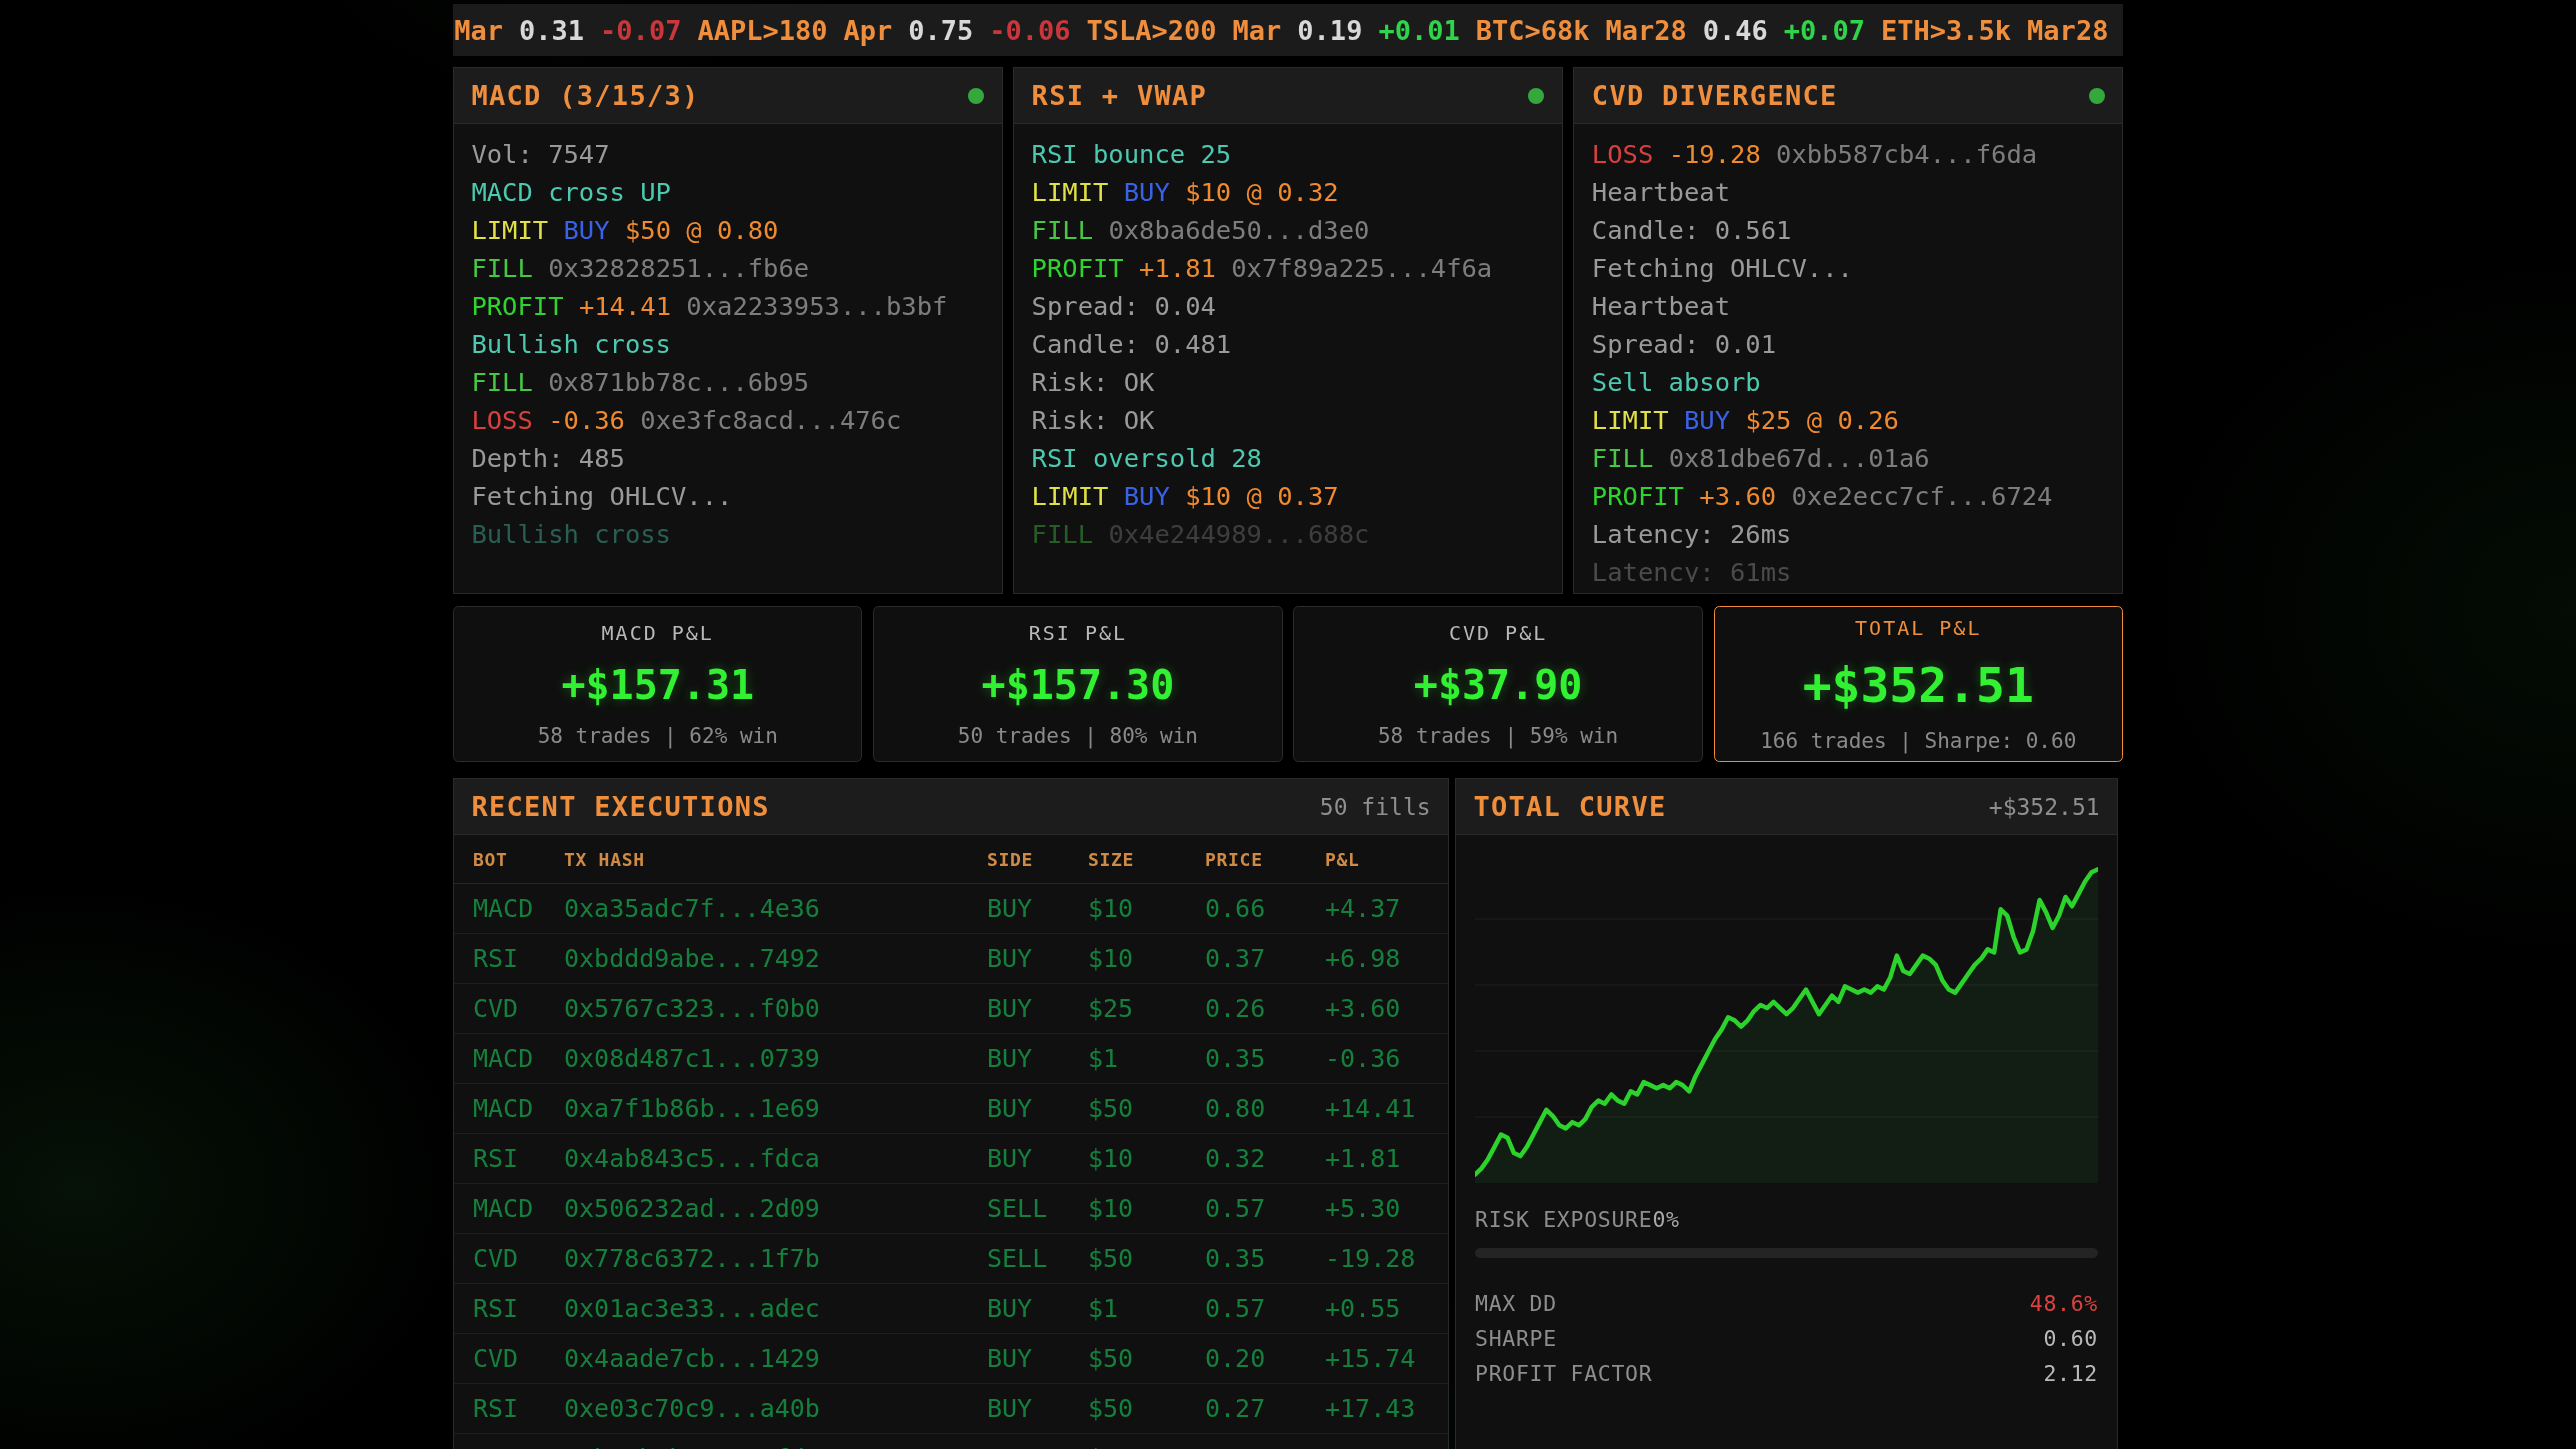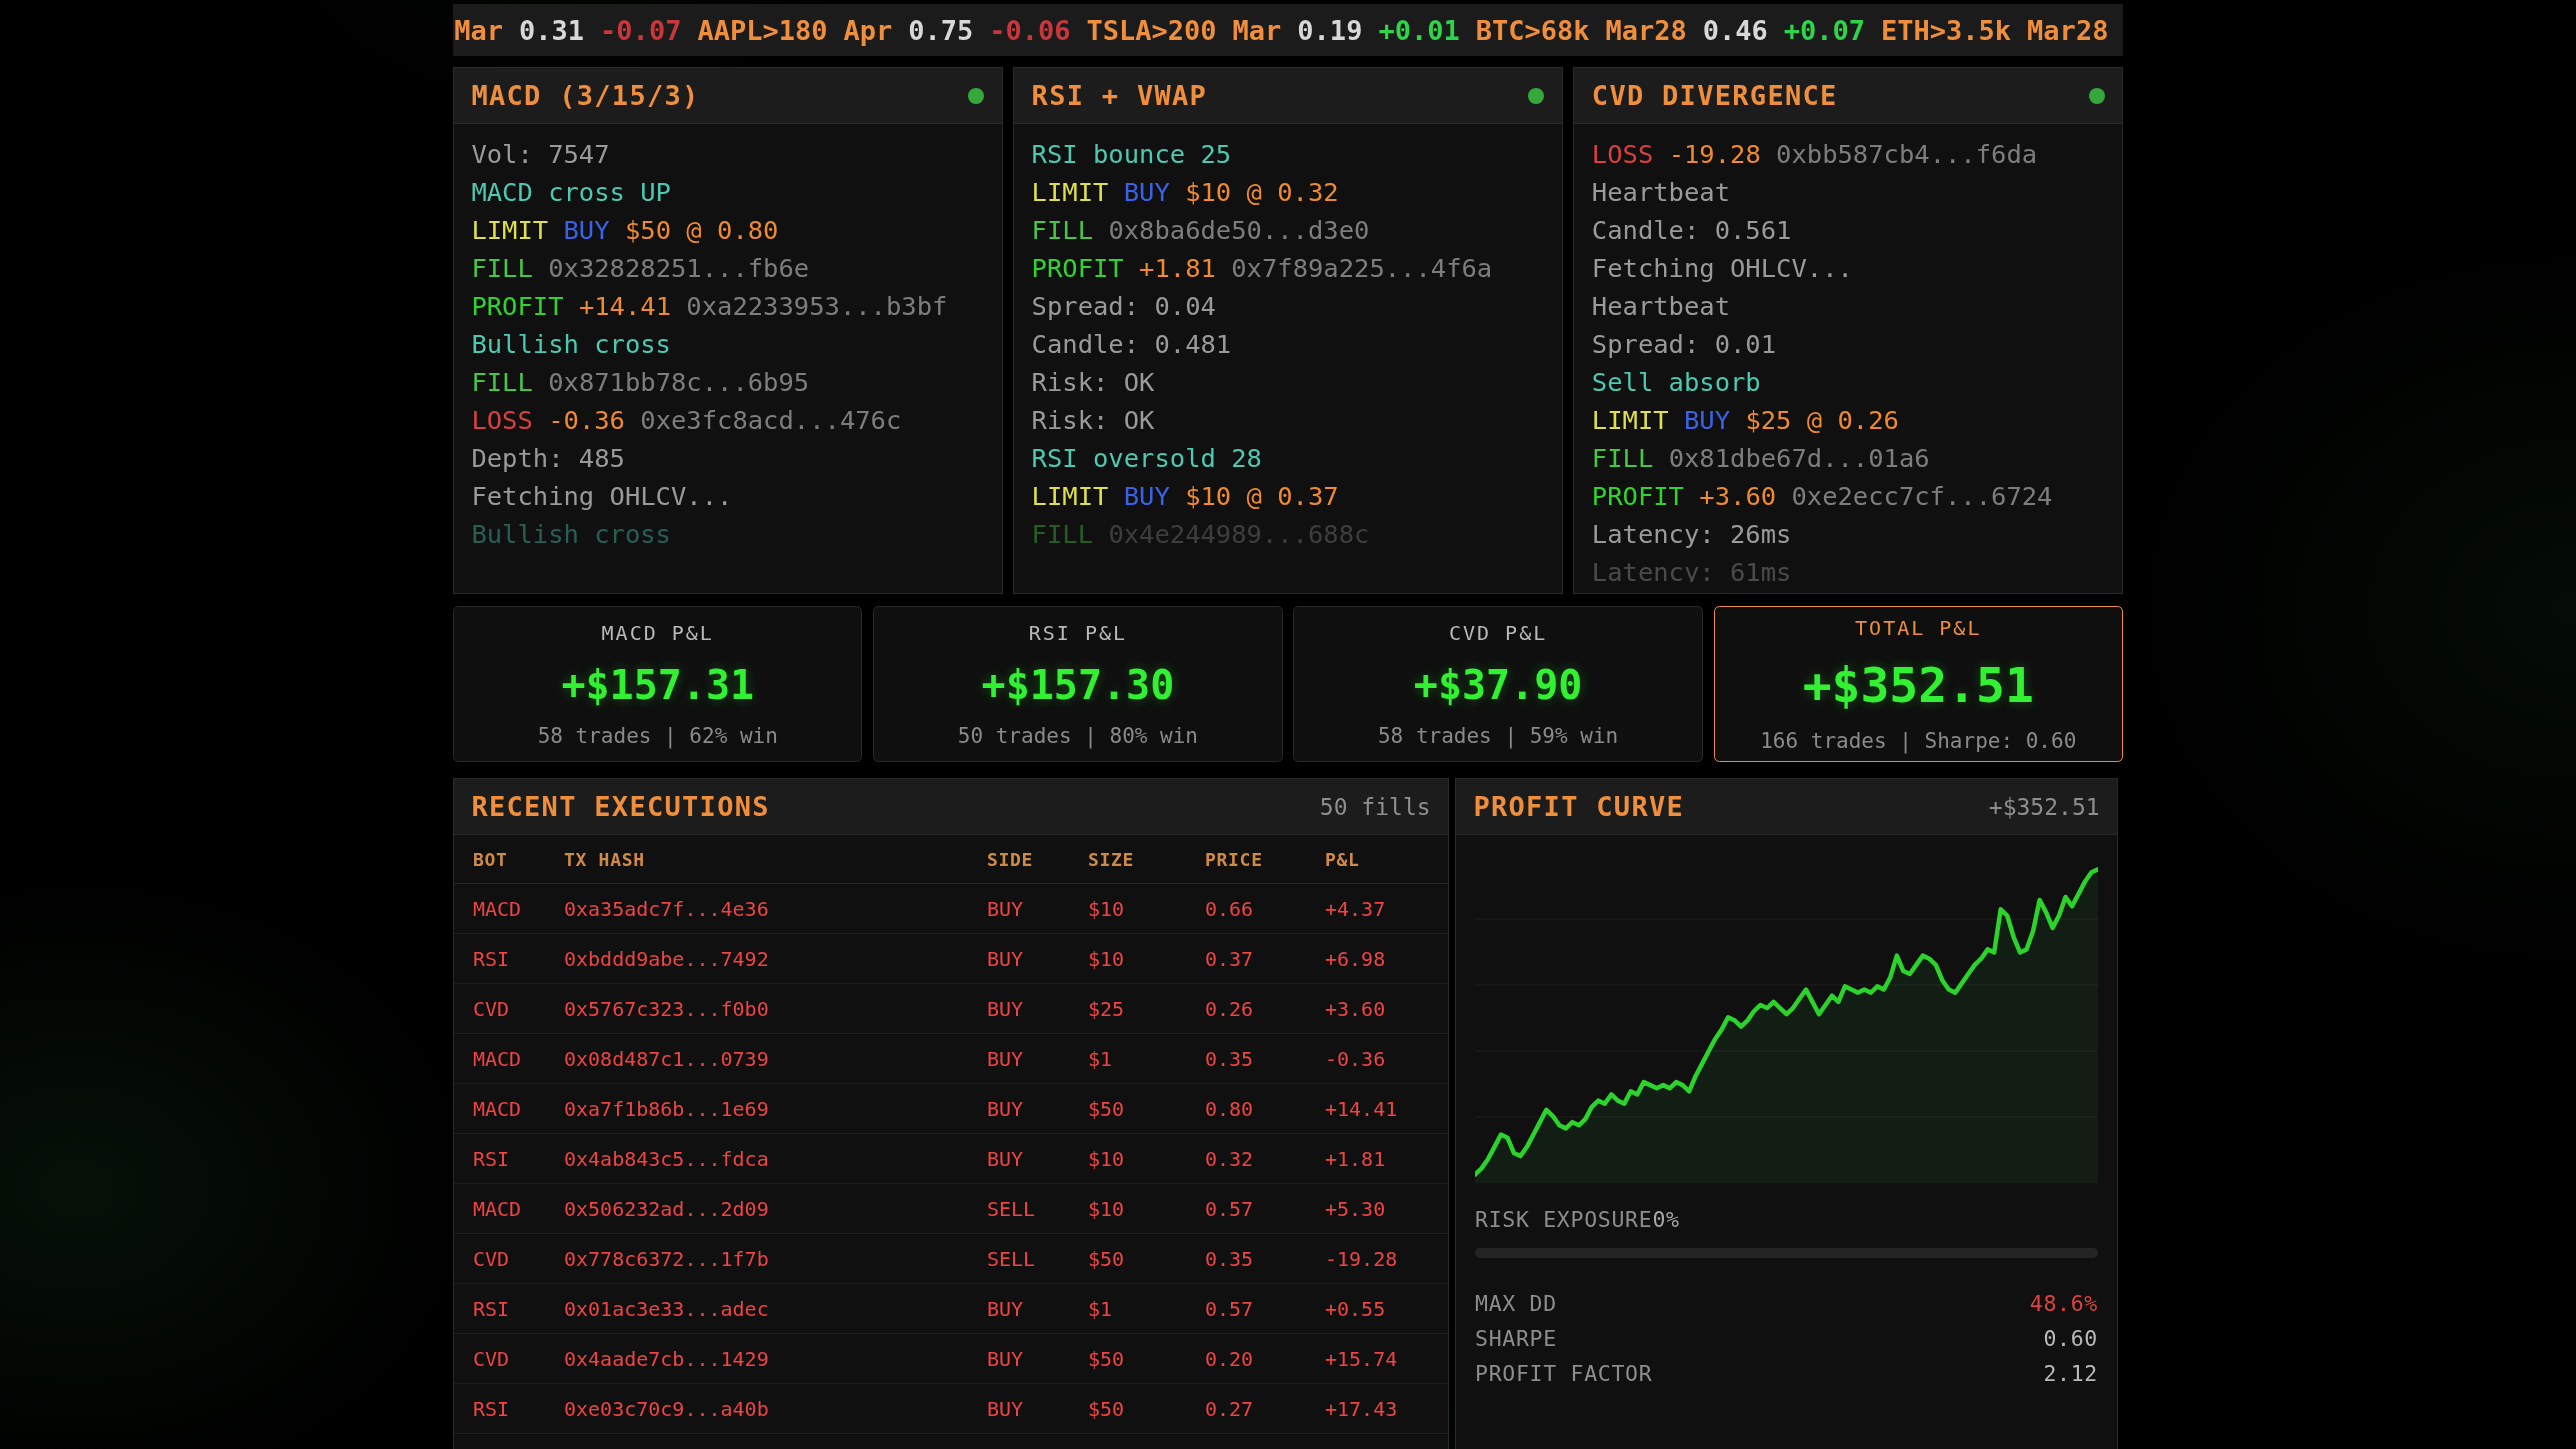--- a/index.html
+++ b/index.html
@@ -72,21 +72,21 @@
 
   
   .bottom{display:grid;grid-template-columns:996px 663px;gap:6px;margin-top:16px;height:674px;}
   .table-panel,.equity-panel{overflow:hidden;}
 
   .thead,.trow{
     display:grid;grid-template-columns:91px 423px 101px 117px 120px auto;
     padding:0 19px;align-items:center;
   }
   .thead{height:48px;border-bottom:1.3px solid #262626;color:#cf8b45;font-size:18px;font-weight:bold;letter-spacing:0.7px;}
-  .trow{height:49px;font-size:20px;color:#ef4444;}
+  .trow{height:49px;font-size:25px;color:#15803d;}
   .trow + .trow{border-top:0.7px solid #1e1e1e;}
 
   
   .chart{margin:17.4px 19px 0;height:330px;position:relative;}
   .chart svg{width:100%;height:100%;display:block;}
   .risk-row{display:flex;padding:0 19px;margin-top:24px;font-size:21.5px;color:#8d8d8d;letter-spacing:0.7px;}
   .risk-row .rv{color:#a8a8a8;}
   .bar{margin:16px 19px 0;height:10.7px;background:#242424;border-radius:5.4px;overflow:hidden;}
   .bar-fill{height:100%;width:0%;background:#2fd44a;border-radius:5.4px;}
   .stats{padding:0 19px;margin-top:28px;}
@@ -314,21 +314,21 @@
             <span>BUY</span>
             <span>$25</span>
             <span>0.75</span>
             <span>+4.84</span>
           </div>
         </div>
     </section>
 
     <section class="panel equity-panel">
       <header>
-        <span class="p-title">PROFIT CURVE</span>
+        <span class="p-title">TOTAL CURVE</span>
         <span class="p-badge">+$352.51</span>
       </header>
       <div class="chart">
         <svg id="eqsvg" viewBox="0 0 1000 500" preserveAspectRatio="none">
             <line x1="0" x2="1000" y1="100" y2="100" stroke="rgba(255,255,255,0.045)" stroke-width="2"></line>
             <line x1="0" x2="1000" y1="200" y2="200" stroke="rgba(255,255,255,0.045)" stroke-width="2"></line>
             <line x1="0" x2="1000" y1="300" y2="300" stroke="rgba(255,255,255,0.045)" stroke-width="2"></line>
             <line x1="0" x2="1000" y1="400" y2="400" stroke="rgba(255,255,255,0.045)" stroke-width="2"></line>
             <path d="M0,500 L0.0,487.4 L10.4,477.9 L20.8,463.9 L31.3,445.2 L41.7,426.5 L52.1,431.3 L62.5,454.6 L72.9,459.2 L83.3,445.2 L93.8,426.5 L104.2,407.8 L114.6,389.1 L125.0,398.5 L135.4,412.6 L145.8,417.2 L156.3,407.8 L166.7,412.6 L177.1,403.2 L187.5,384.5 L197.9,375.2 L208.3,379.8 L218.8,365.8 L229.2,375.2 L239.6,379.8 L250.0,361.1 L260.4,365.8 L270.8,347.1 L281.3,351.7 L291.7,356.5 L302.1,351.7 L312.5,356.5 L322.9,347.1 L333.3,351.7 L343.8,361.1 L354.2,337.8 L364.6,319.1 L375.0,300.4 L385.4,281.7 L395.8,267.6 L406.3,248.9 L416.7,253.6 L427.1,263.0 L437.5,253.6 L447.9,239.5 L458.3,230.2 L468.8,234.9 L479.2,225.6 L489.6,234.9 L500.0,244.3 L510.4,234.9 L520.8,220.8 L531.3,206.9 L541.7,225.6 L552.1,244.3 L562.5,230.2 L572.9,216.2 L583.3,225.6 L593.8,202.1 L604.2,206.9 L614.6,211.5 L625.0,206.9 L635.4,211.5 L645.8,202.1 L656.3,206.9 L666.7,188.2 L677.1,155.5 L687.5,178.8 L697.9,183.4 L708.3,169.5 L718.8,155.5 L729.2,160.1 L739.6,169.5 L750.0,192.8 L760.4,206.9 L770.8,211.5 L781.3,197.5 L791.7,183.4 L802.1,169.5 L812.5,160.1 L822.9,146.0 L833.3,150.8 L843.8,85.3 L854.2,94.7 L864.6,127.3 L875.0,150.8 L885.4,146.0 L895.8,118.1 L906.3,71.3 L916.7,89.9 L927.1,113.4 L937.5,94.7 L947.9,66.6 L958.3,80.7 L968.8,62.0 L979.2,43.3 L989.6,29.2 L1000.0,24.6 L1000,500 Z" fill="rgba(46,200,60,0.08)"></path>
             <polyline points="0.0,487.4 10.4,477.9 20.8,463.9 31.3,445.2 41.7,426.5 52.1,431.3 62.5,454.6 72.9,459.2 83.3,445.2 93.8,426.5 104.2,407.8 114.6,389.1 125.0,398.5 135.4,412.6 145.8,417.2 156.3,407.8 166.7,412.6 177.1,403.2 187.5,384.5 197.9,375.2 208.3,379.8 218.8,365.8 229.2,375.2 239.6,379.8 250.0,361.1 260.4,365.8 270.8,347.1 281.3,351.7 291.7,356.5 302.1,351.7 312.5,356.5 322.9,347.1 333.3,351.7 343.8,361.1 354.2,337.8 364.6,319.1 375.0,300.4 385.4,281.7 395.8,267.6 406.3,248.9 416.7,253.6 427.1,263.0 437.5,253.6 447.9,239.5 458.3,230.2 468.8,234.9 479.2,225.6 489.6,234.9 500.0,244.3 510.4,234.9 520.8,220.8 531.3,206.9 541.7,225.6 552.1,244.3 562.5,230.2 572.9,216.2 583.3,225.6 593.8,202.1 604.2,206.9 614.6,211.5 625.0,206.9 635.4,211.5 645.8,202.1 656.3,206.9 666.7,188.2 677.1,155.5 687.5,178.8 697.9,183.4 708.3,169.5 718.8,155.5 729.2,160.1 739.6,169.5 750.0,192.8 760.4,206.9 770.8,211.5 781.3,197.5 791.7,183.4 802.1,169.5 812.5,160.1 822.9,146.0 833.3,150.8 843.8,85.3 854.2,94.7 864.6,127.3 875.0,150.8 885.4,146.0 895.8,118.1 906.3,71.3 916.7,89.9 927.1,113.4 937.5,94.7 947.9,66.6 958.3,80.7 968.8,62.0 979.2,43.3 989.6,29.2 1000.0,24.6" fill="none" stroke="#2bd32b" stroke-width="4.5" vector-effect="non-scaling-stroke" stroke-linejoin="round" stroke-linecap="round"></polyline>

